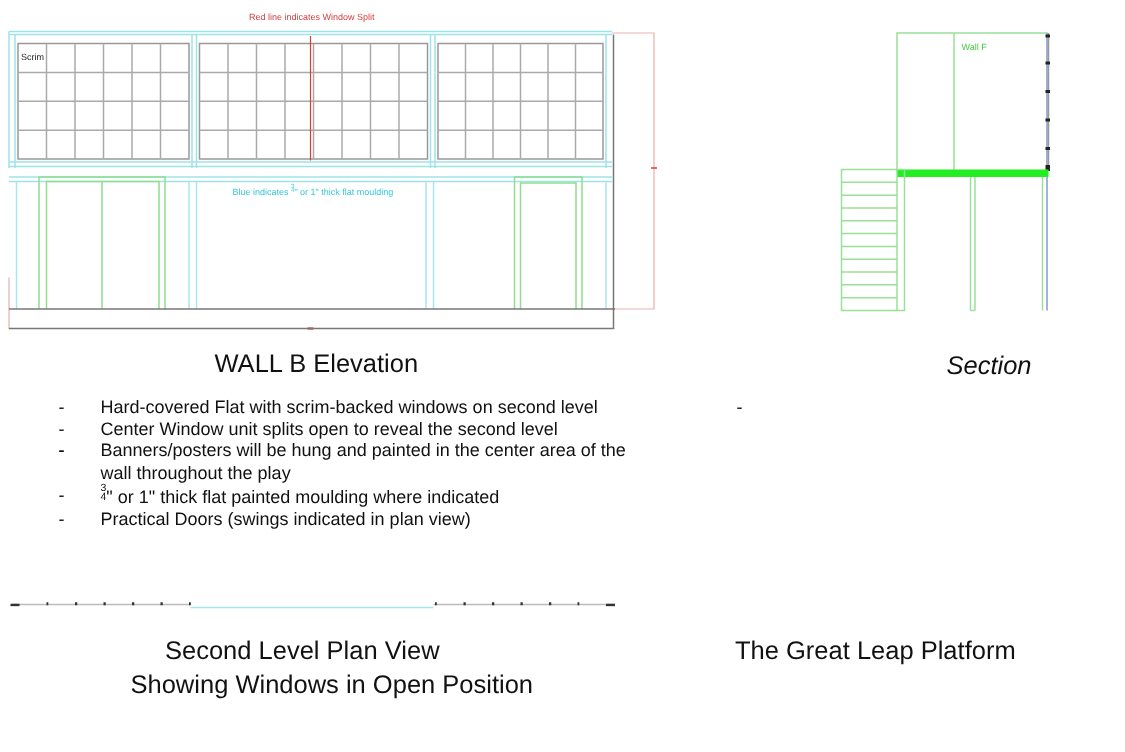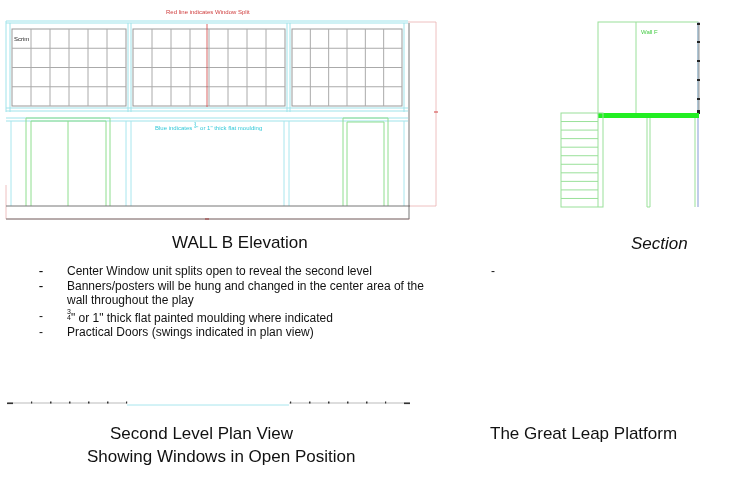--- a/index.html
+++ b/index.html
@@ -172,27 +172,27 @@
 <div class="note" style="left:166px; top:9px; color:#d04040;">Red line indicates Window Split</div>
 
 <div class="note" style="left:14px; top:36px; color:#222;">Scrim</div>
 
 <div class="note" style="left:155px; top:122px; color:#33c8d8;">
   <span>Blue indicates </span><span class="frac" style="font-size:4px;line-height:3px;"><span>3</span><span>4</span></span><span>" or 1" thick flat moulding</span>
 </div>
 
 <div class="note" style="left:641px; top:29px; color:#44cc44;">Wall F</div>
 
-<div class="title" style="left:143px; top:233px;margin-left:29px;">WALL B Elevation</div>
+<div class="title" style="left:143px; top:233px;">WALL B Elevation</div>
 
 <ul class="bullets" style="left:39px; top:264px; width:400px;">
-  <li><span class="dash">-</span></li>
+  <li><span class="dash">-</span><span>Hard-covered Flat with scrim-backed windows on second level</span></li>
   <li><span class="dash">-</span><span>Center Window unit splits open to reveal the second level</span></li>
   <li><span class="dash">-</span></li>
-  <li style="white-space:normal; width:372px;"><span class="dash">-</span><span>Banners/posters will be hung and changed in the center area of the wall throughout the play</span></li>
+  <li style="white-space:normal; width:372px;"><span class="dash">-</span><span>Banners/posters will be hung and painted in the center area of the wall throughout the play</span></li>
   <li style="margin-top:1px;"><span class="dash">-</span><span class="frac"><span>3</span><span>4</span></span><span>" or 1" thick flat painted moulding where indicated</span></li>
   <li><span class="dash">-</span><span>Practical Doors (swings indicated in plan view)</span></li>
 </ul>
 
 <div class="title" style="left:631px; top:234px;font-style:italic;">Section</div>
 
 <ul class="bullets" style="left:491px; top:264px;">
   <li><span class="dash">-</span></li>
 </ul>
 

